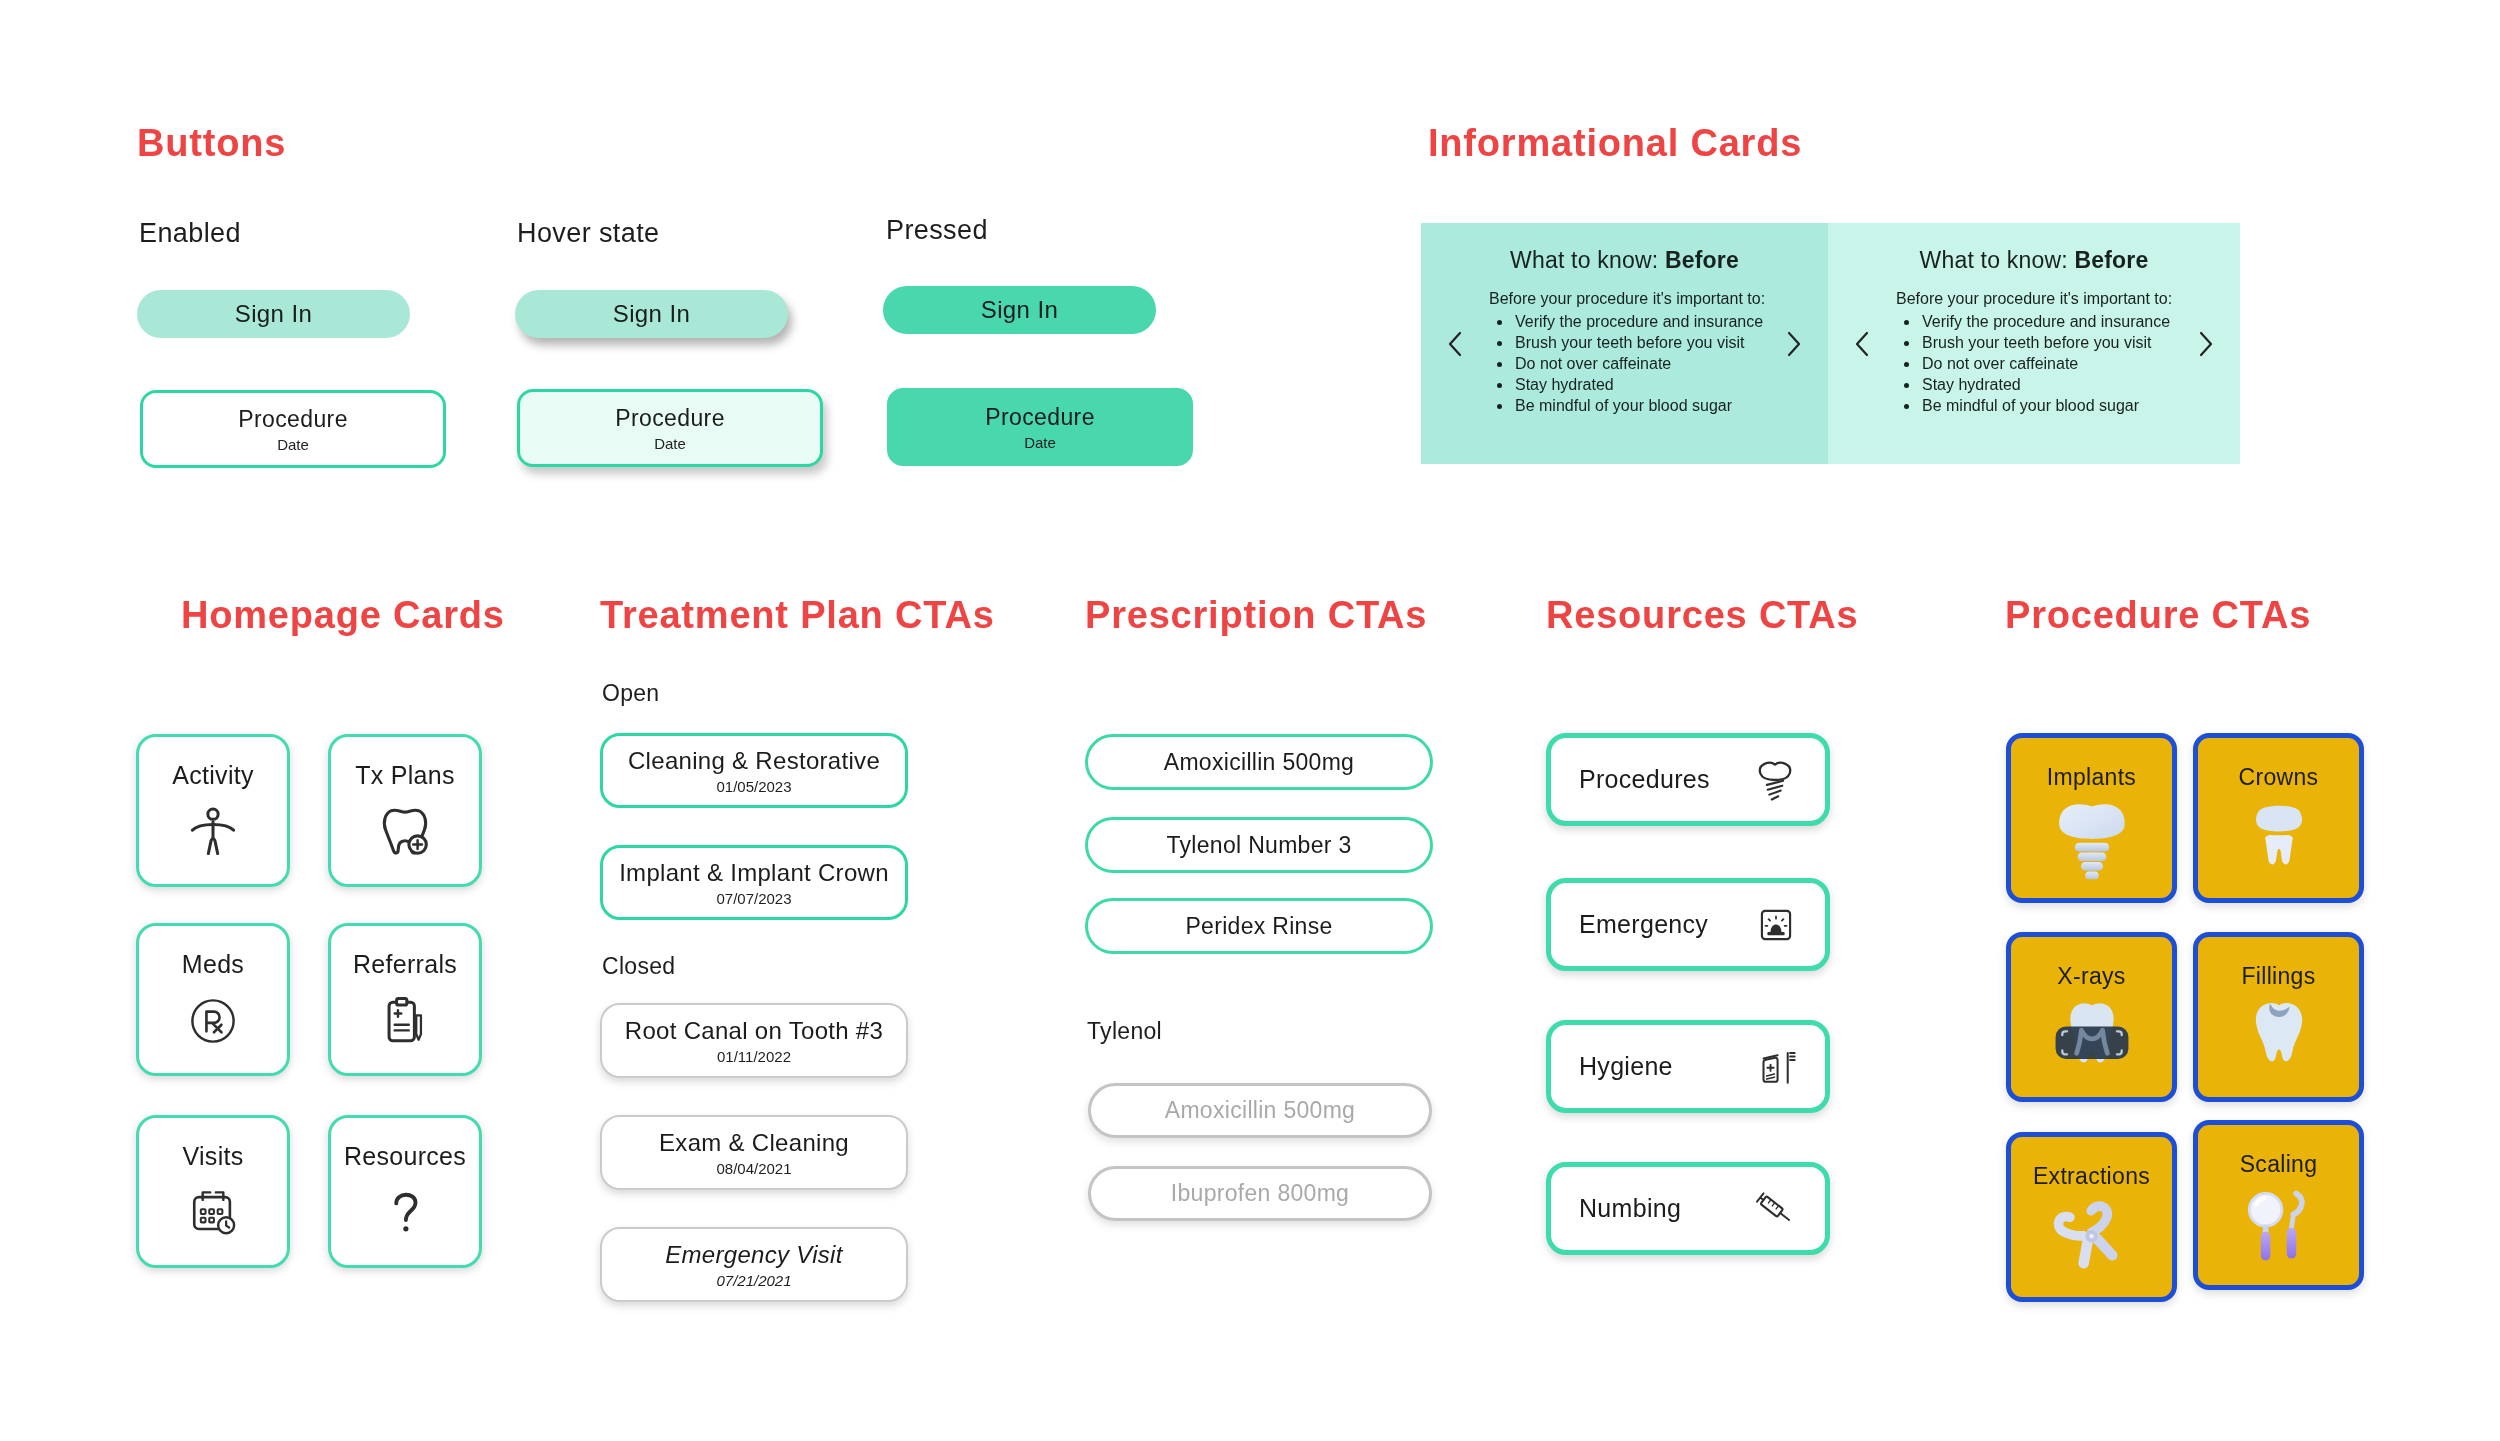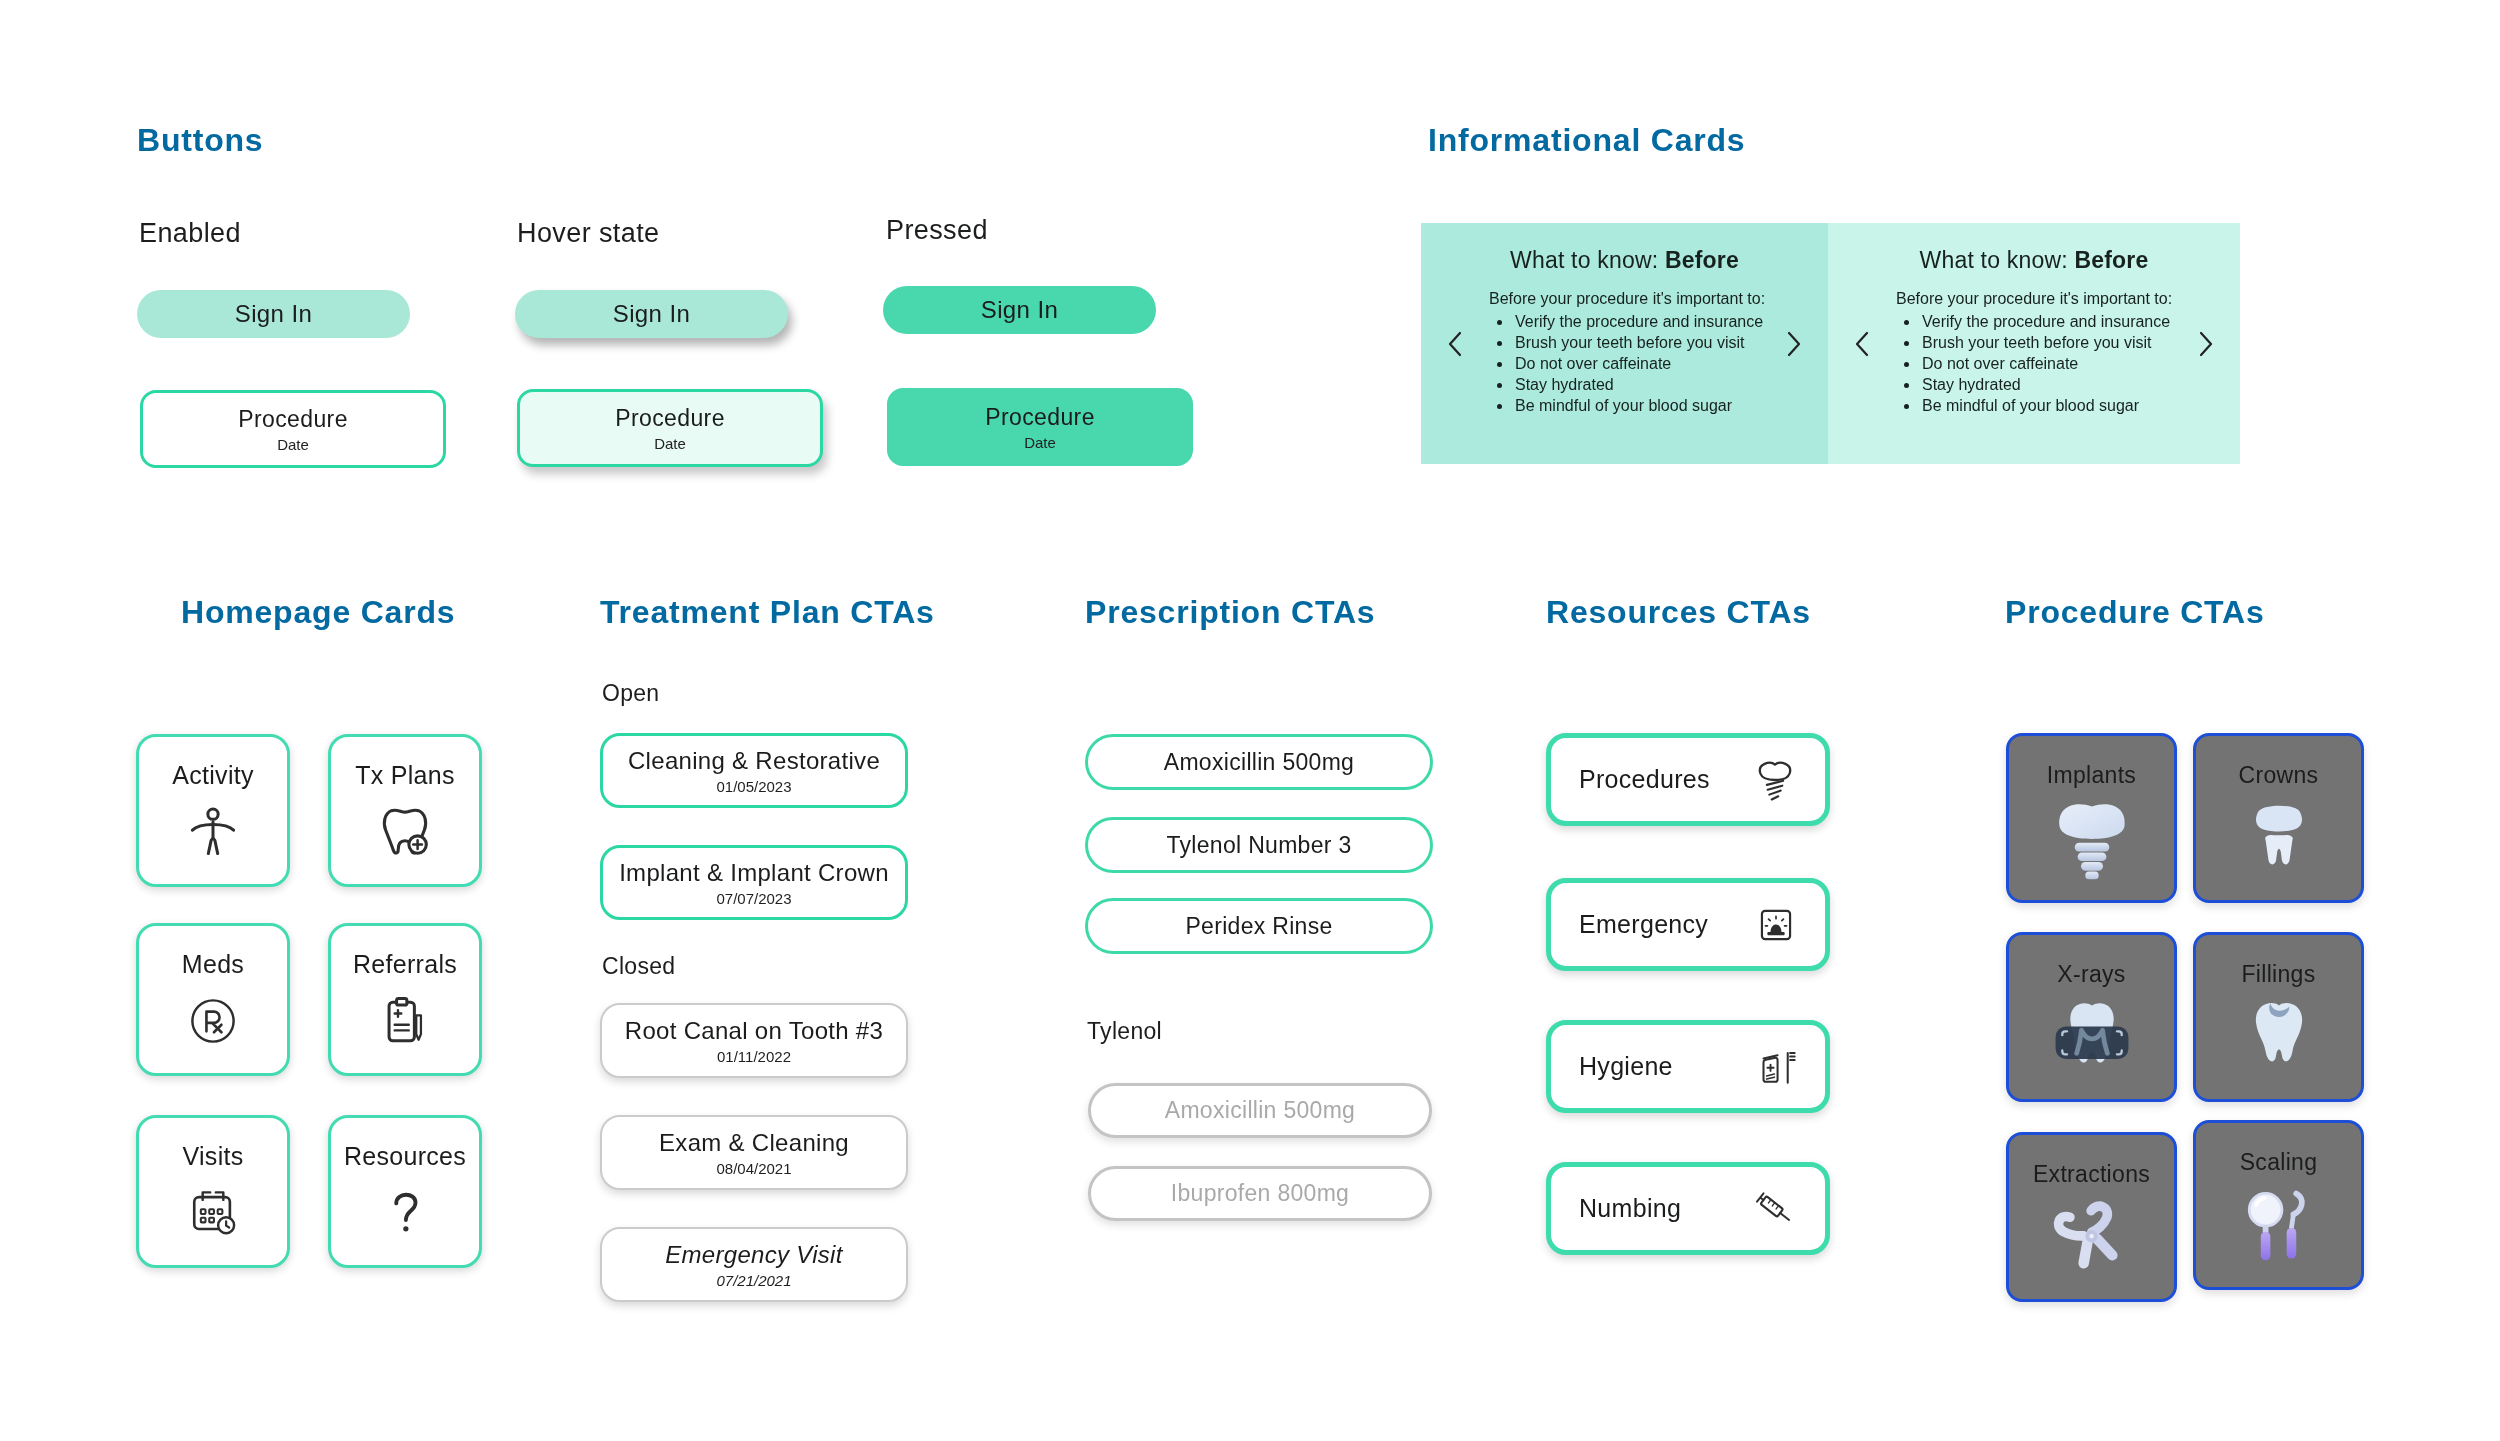--- a/index.html
+++ b/index.html
@@ -1,19 +1,19 @@
 <!DOCTYPE html>
 <html><head>
 <meta charset="utf-8">
 <style>
   html,body{margin:0;padding:0;background:#ffffff;}
   body{width:2500px;height:1441px;font-family:"Liberation Sans", sans-serif;color:#1d1f1e;}
   .canvas{position:relative;width:2500px;height:1441px;overflow:hidden;background:#fff;}
   .abs{position:absolute;}
-  .section-title{font-size:32px;font-weight:700;letter-spacing:0.8px;color:#0369a1;}
+  .section-title{font-size:38px;font-weight:700;letter-spacing:0.8px;color:#ef4444;}
   .sub-label{font-size:27px;font-weight:400;letter-spacing:0.4px;color:#1c1e1d;}
   .group-label{font-size:23px;font-weight:400;letter-spacing:0.3px;color:#1c1e1d;}
 
   
   .pill{width:273px;height:48px;border-radius:26px;display:flex;align-items:center;justify-content:center;
         font-size:24px;letter-spacing:0.4px;background:#a9e7d6;color:#1b1d1c;cursor:pointer;box-sizing:border-box;}
   .pill.hover{box-shadow:4px 7px 10px rgba(0,0,0,0.30);}
   .pill.pressed{background:#49d7ae;}
   .proc-btn{width:306px;height:78px;border-radius:16px;background:#fff;border:3px solid #2bd7a3;
         display:flex;flex-direction:column;align-items:center;justify-content:center;cursor:pointer;box-sizing:border-box;}
@@ -45,21 +45,21 @@
 
   .rx-btn{width:348px;height:56px;border-radius:28px;background:#fff;border:3px solid #3ed9a9;
         display:flex;align-items:center;justify-content:center;font-size:23px;letter-spacing:0.3px;color:#1b1d1c;cursor:pointer;box-sizing:border-box;}
   .rx-btn.inactive{border-color:#c4c4c4;color:#a9a9a9;box-shadow:0 4px 8px rgba(0,0,0,0.12);width:344px;height:55px;}
 
   .res-card{width:284px;height:93px;border-radius:20px;background:#fff;border:5px solid #3edbad;
         box-shadow:0 4px 9px rgba(0,0,0,0.15);display:flex;align-items:center;cursor:pointer;box-sizing:border-box;}
   .res-card .lbl{font-size:25px;margin-left:28px;letter-spacing:0.3px;color:#1b1d1c;flex:1;}
   .res-card .ic{margin-right:24px;display:flex;align-items:center;}
 
-  .pc-card{width:171px;height:170px;border-radius:16px;background:#737373;border:3px solid #1d4ed8;
+  .pc-card{width:171px;height:170px;border-radius:16px;background:#eab308;border:5px solid #1d4ed8;
         box-shadow:0 4px 9px rgba(0,0,0,0.13);display:flex;flex-direction:column;align-items:center;cursor:pointer;box-sizing:border-box;}
   .pc-card .lbl{font-size:23px;margin-top:26px;letter-spacing:0.3px;color:#1b1d1c;}
   .pc-card .ic{flex:1;display:flex;align-items:center;justify-content:center;padding-bottom:12px;}
 
   svg{display:block;}
   .oicon{stroke:#2e2e2e;stroke-width:3.2;fill:none;stroke-linecap:round;stroke-linejoin:round;}
 </style>
 </head>
 <body>
 

